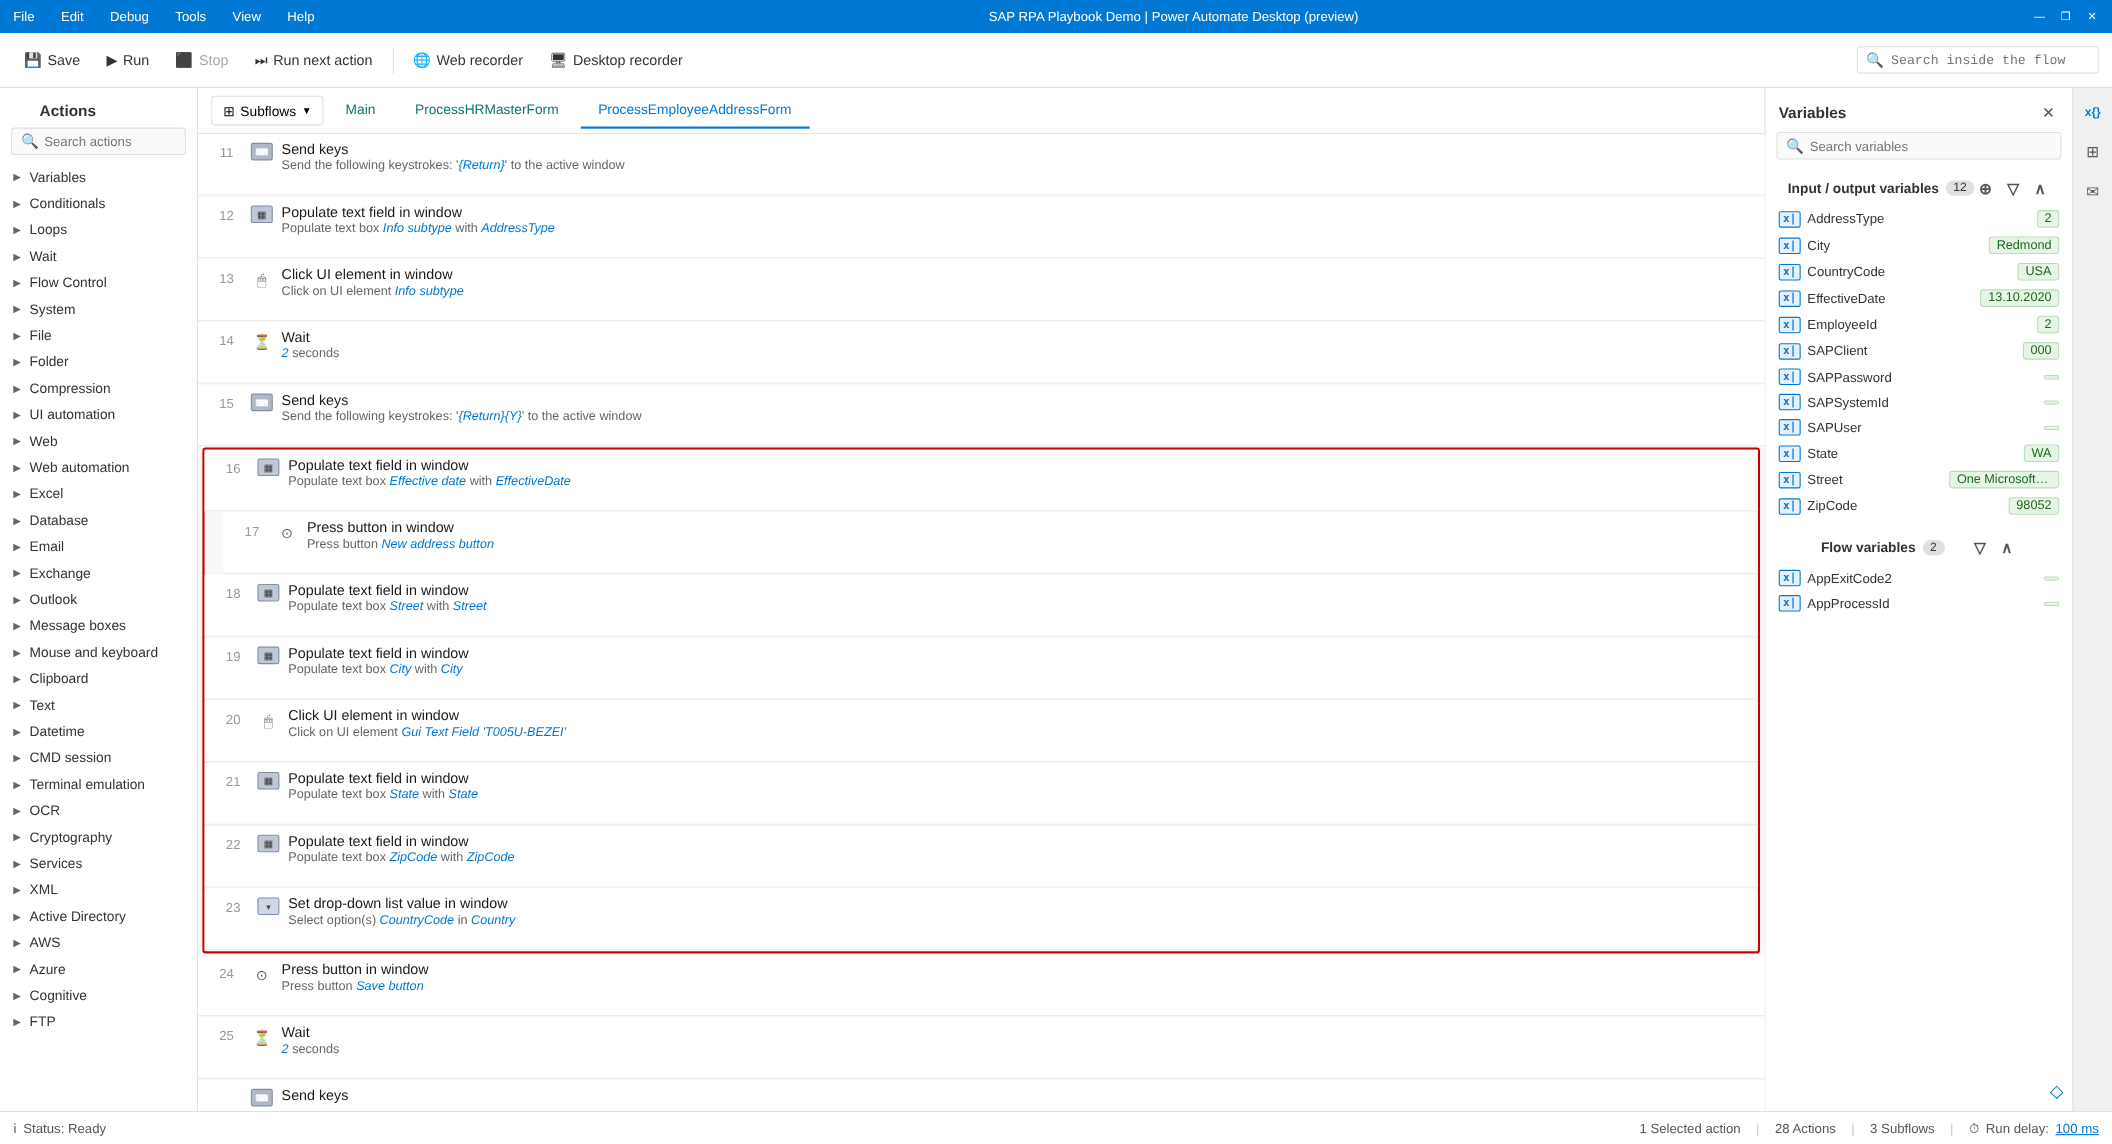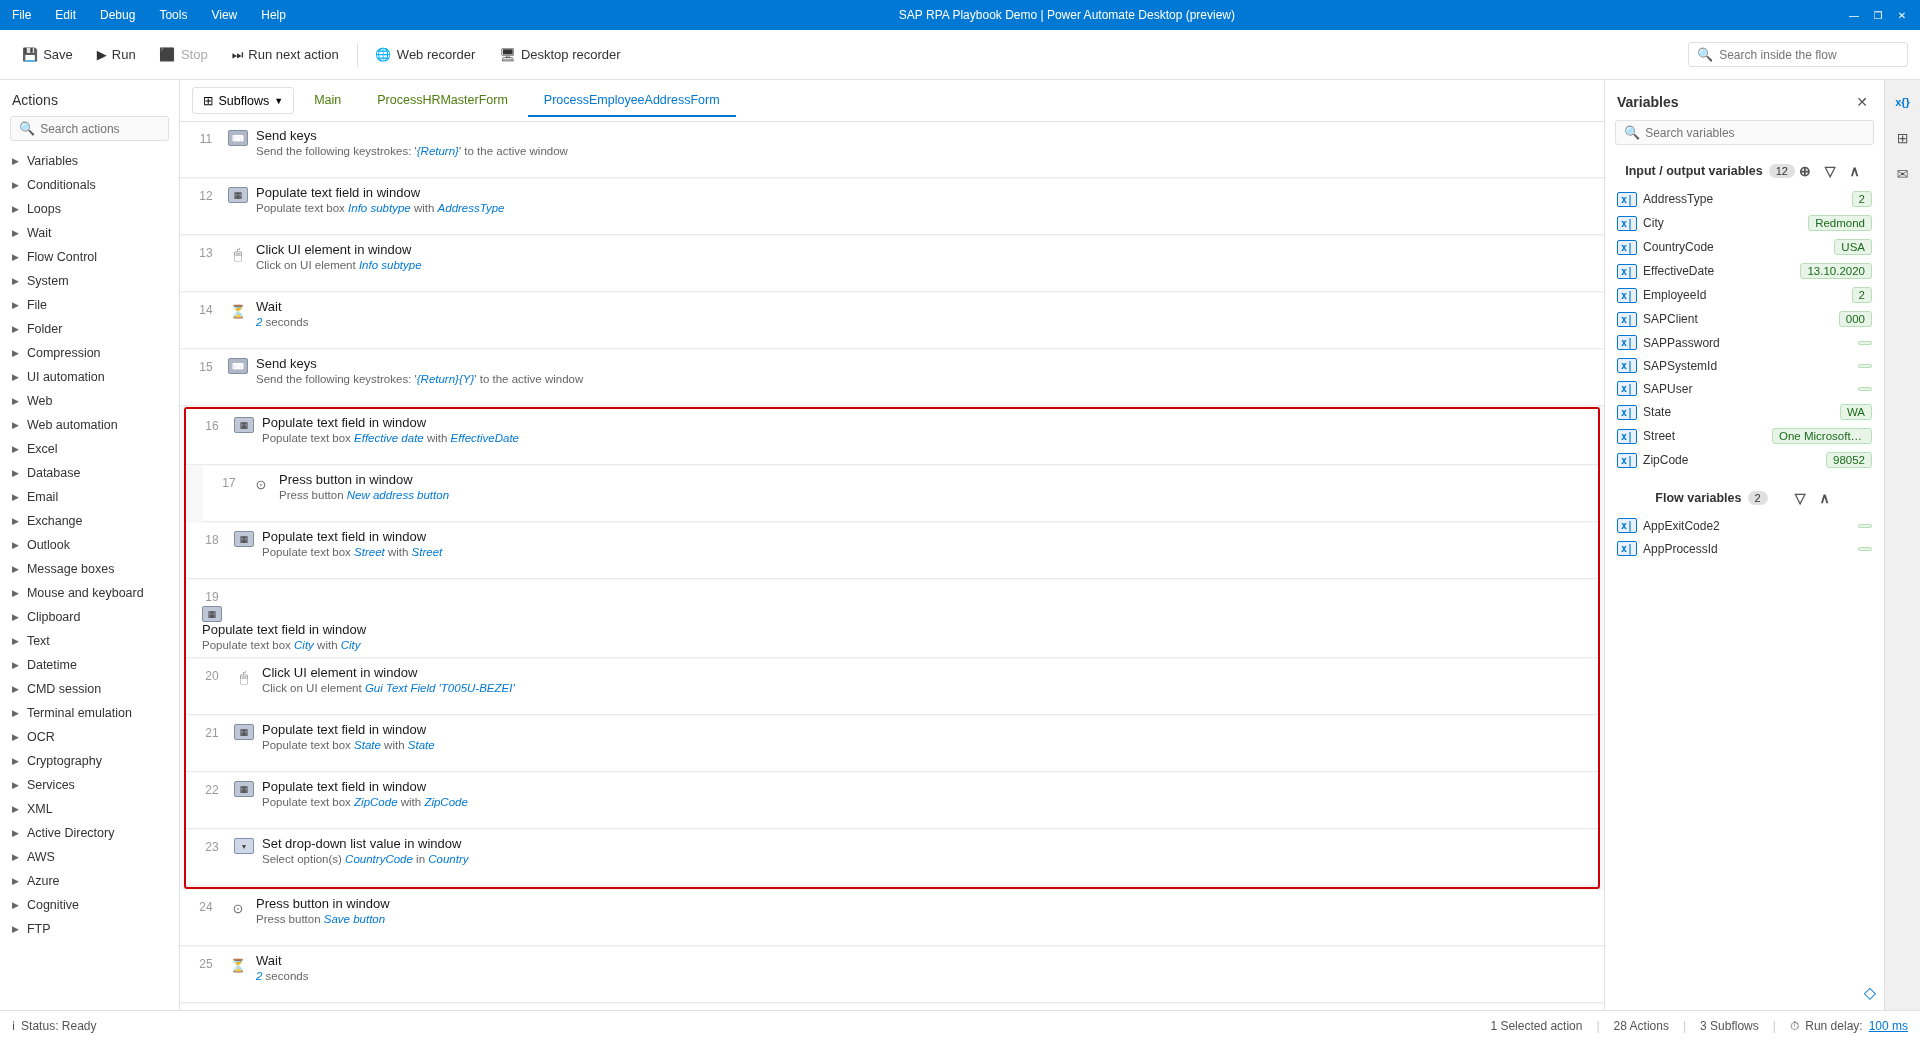--- a/index.html
+++ b/index.html
@@ -58,42 +58,43 @@
       background: white;
       min-width: 220px;
     }
     .toolbar-search input {
       border: none;
       outline: none;
       font-size: 12px;
       color: #666;
       background: transparent;
       width: 100%;
-      font-family: Liberation Sans, sans-serif;
+      font-family: Liberation Mono, monospace;
     }
 
     
     .main-layout {
       display: flex;
       height: calc(100vh - 30px - 50px - 30px);
     }
 
     
     .actions-panel {
       width: 180px;
       background: white;
       border-right: 1px solid #e0e0e0;
       display: flex;
       flex-direction: column;
       flex-shrink: 0;
     }
     .actions-header {
       padding: 12px 12px 8px;
-      font-weight: 400;
+      font-weight: 700;
       font-size: 14px;
+      margin-left: 24px;
     }
     .actions-search {
       margin: 0 10px 8px;
       border: 1px solid #e0e0e0;
       border-radius: 3px;
       display: flex;
       align-items: center;
       padding: 4px 8px;
       gap: 5px;
       background: #fafafa;
@@ -163,21 +164,21 @@
       border-radius: 3px;
       cursor: pointer;
       font-size: 12.5px;
       background: white;
       font-family: 'Segoe UI', Arial, sans-serif;
     }
     .tab {
       padding: 8px 16px;
       cursor: pointer;
       font-size: 12.5px;
-      color: #4d7c0f;
+      color: #0f766e;
       border-bottom: 2px solid transparent;
       white-space: nowrap;
     }
     .tab.active { color: #0078d4; border-bottom: 2px solid #0078d4; font-weight: 500; }
 
     
     .flow-content {
       flex: 1;
       overflow-y: auto;
       padding: 0;
@@ -582,21 +583,21 @@
             <div class="flow-icon-populate">▦</div>
           </div>
           <div class="flow-row-content">
             <div class="flow-row-title">Populate text field in window</div>
             <div class="flow-row-desc">
               Populate text box <span class="flow-link">Street</span> with <span class="flow-link"> Street</span>
             </div>
           </div>
         </div>
 
-        <div class="flow-row" style="background:#fff;flex-direction:column;">
+        <div class="flow-row" style="background:#fff;">
           <div class="flow-row-num">19</div>
           <div class="flow-row-icon">
             <div class="flow-icon-populate">▦</div>
           </div>
           <div class="flow-row-content">
             <div class="flow-row-title">Populate text field in window</div>
             <div class="flow-row-desc">
               Populate text box <span class="flow-link">City</span> with <span class="flow-link"> City</span>
             </div>
           </div>

